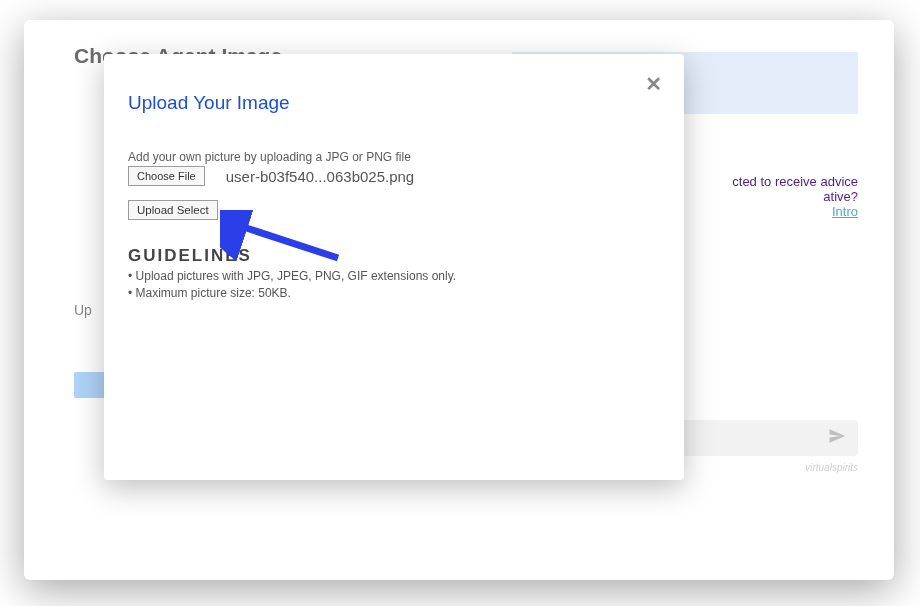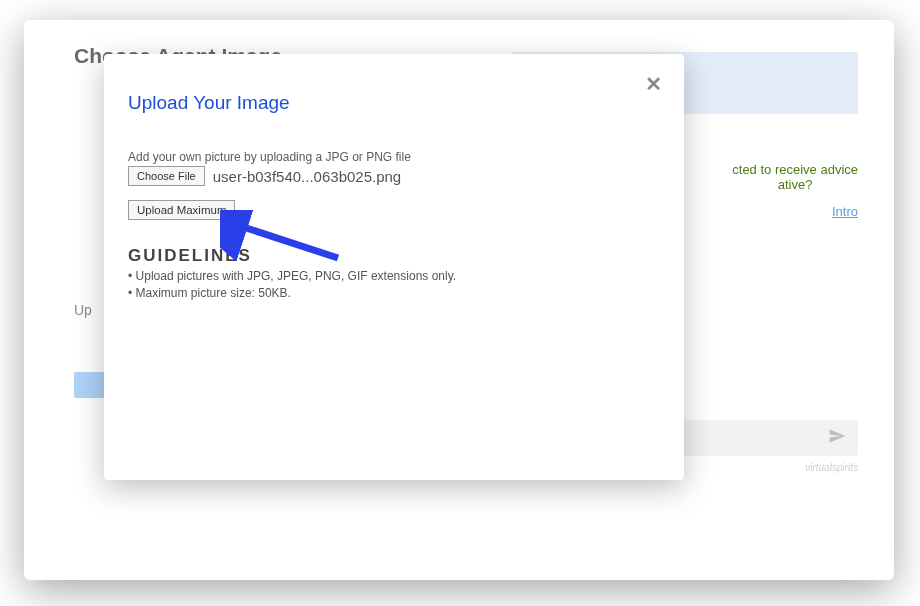--- a/index.html
+++ b/index.html
@@ -50,24 +50,24 @@
       position: absolute;
       right: 36px;
       top: 32px;
       width: 346px;
       height: 62px;
       background: #e3ecf9;
     }
     .bg-text-right {
       position: absolute;
       right: 36px;
-      top: 142px;
+      top: 154px;
       font-size: 13px;
-      color: #4d7c0f;
-      text-align: center;
+      color: #4c1d95;
+      text-align: right;
     }
     .bg-text-right .second-line {
       display: block;
     }
     .bg-intro-link {
       position: absolute;
       right: 36px;
       top: 184px;
       font-size: 13px;
       color: #5a9ee6;
@@ -131,21 +131,21 @@
       margin-bottom: 2px;
     }
     .modal-select-label {
       font-size: 12px;
       color: #5c5c5c;
       margin-bottom: 8px;
     }
     .file-row {
       display: flex;
       align-items: center;
-      gap: 8px;
+      gap: 21px;
       margin-bottom: 14px;
     }
     .choose-file-btn {
       font-size: 11px;
       padding: 3px 8px;
       border: 1px solid #9c9c9c;
       background: #f7f7f7;
       color: #333;
       cursor: pointer;
       font-family: inherit;
@@ -208,21 +208,21 @@
   <div class="bg-brand">virtualspirits</div>
 
   <div class="modal">
     <div class="modal-close">✕</div>
     <div class="modal-title">Upload Your Image</div>
     <div class="modal-desc">Add your own picture by uploading a JPG or PNG file</div>
     <div class="file-row">
       <button class="choose-file-btn">Choose File</button>
       <span class="file-name">user-b03f540...063b025.png</span>
     </div>
-    <button class="upload-btn">Upload Maximum</button>
+    <button class="upload-btn">Upload Select</button>
     <div class="guidelines-title">GUIDELINES</div>
     <div class="guideline-item">• Upload pictures with JPG, JPEG, PNG, GIF extensions only.</div>
     <div class="guideline-item">• Maximum picture size: 50KB.</div>
   </div>
 
   <svg class="arrow-anno" width="130" height="60" viewBox="0 0 130 60">
     <defs>
       <marker id="arrowhead" markerWidth="12" markerHeight="10" refX="2" refY="5" orient="auto">
         <polygon points="0 0, 12 5, 0 10" fill="#2a3fe8"></polygon>
       </marker>

